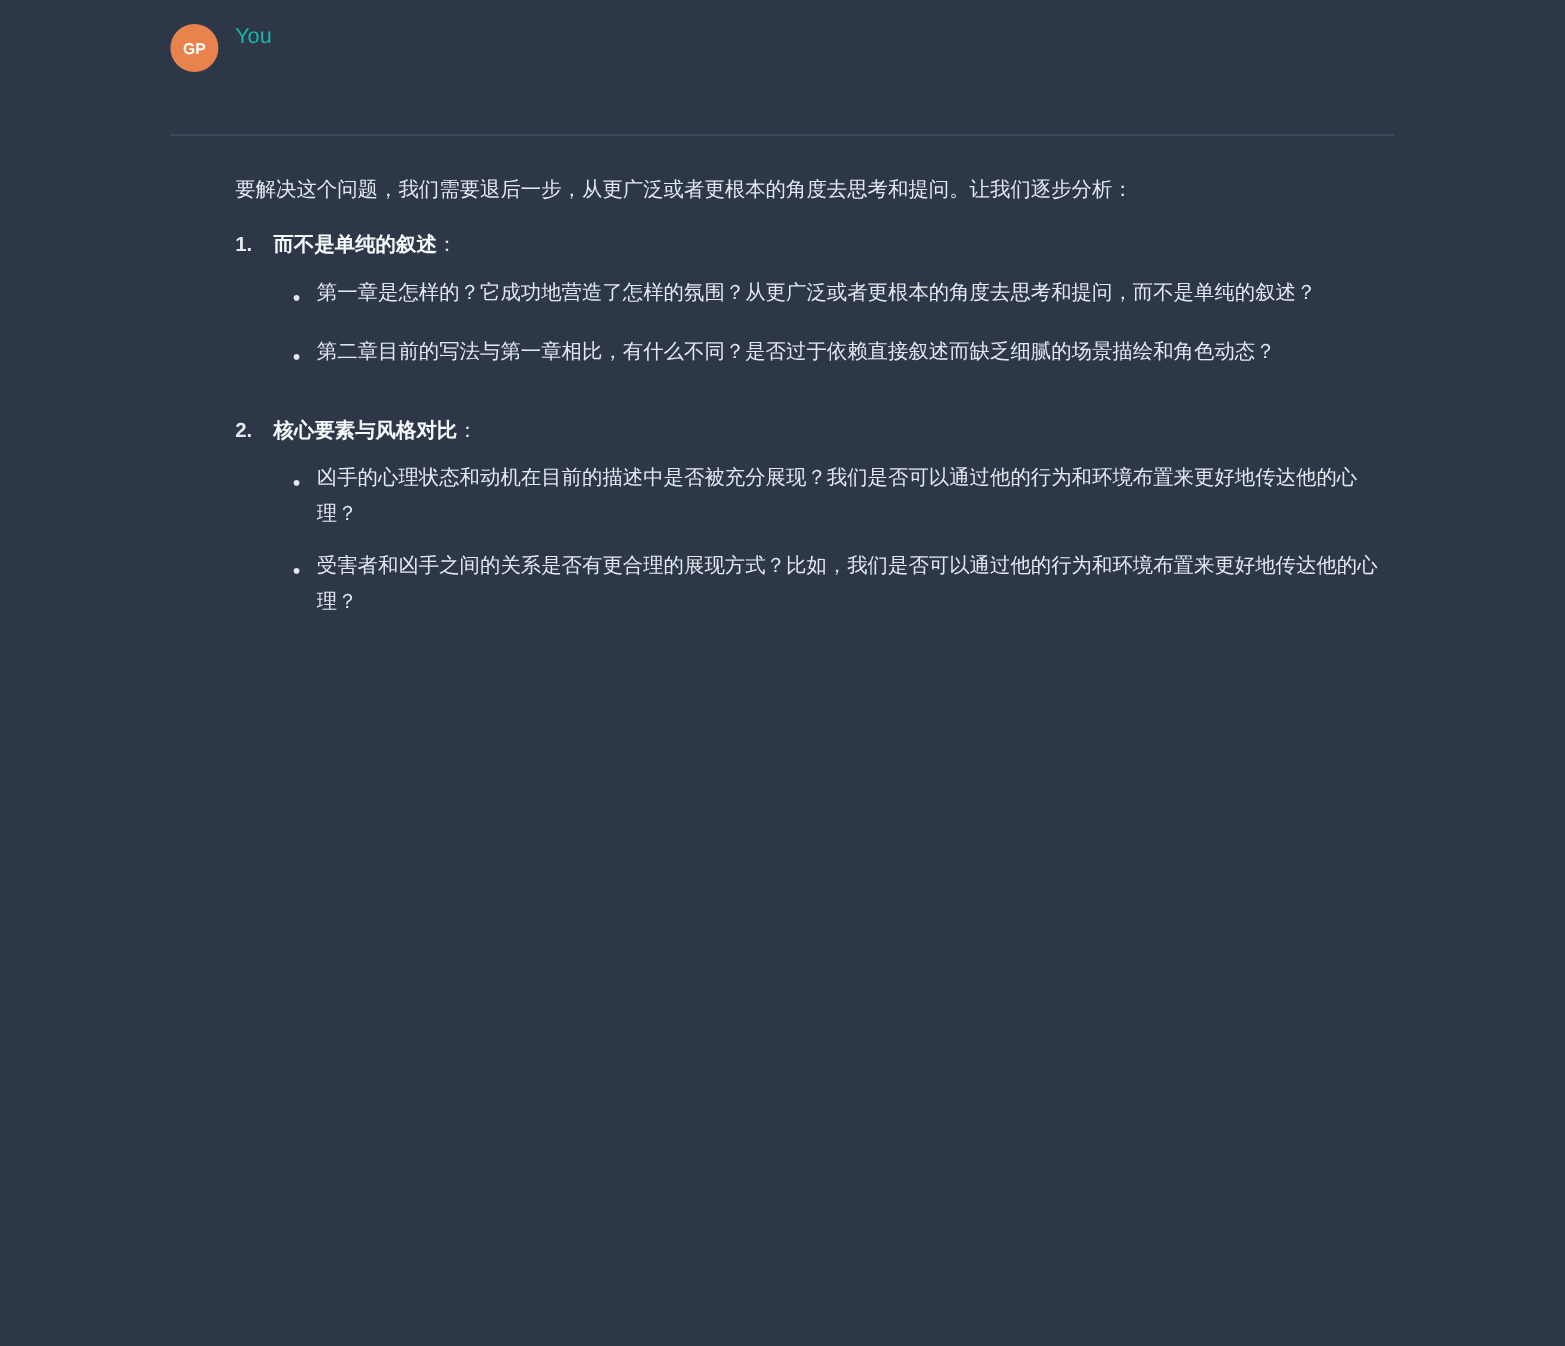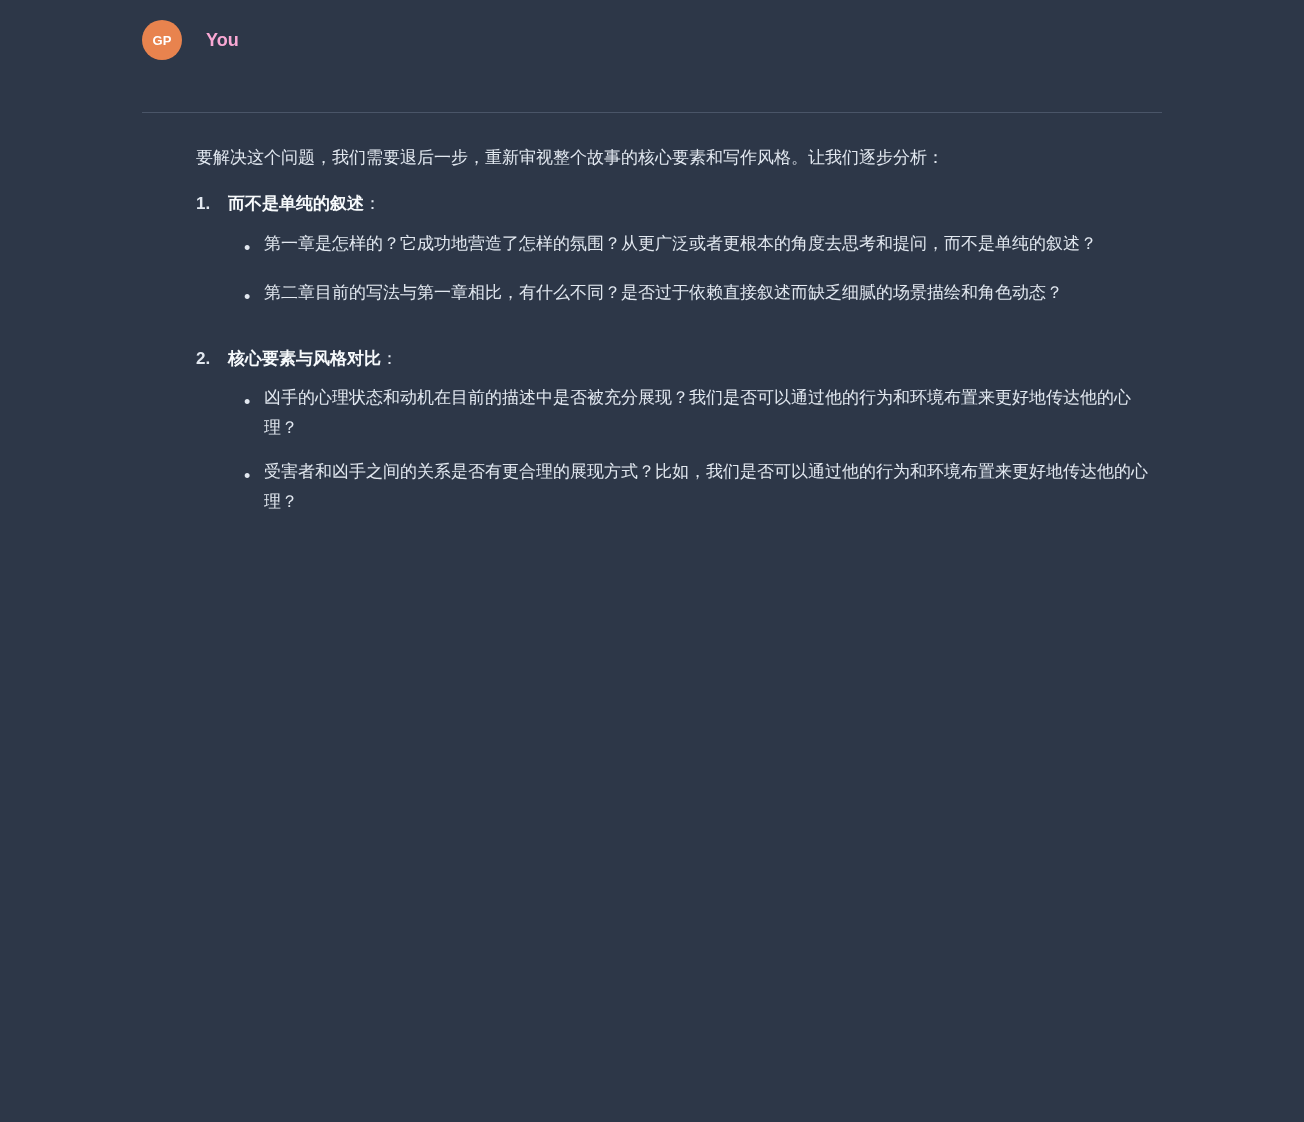--- a/index.html
+++ b/index.html
@@ -24,22 +24,22 @@
     }
 
     .message-block {
       display: flex;
       flex-direction: column;
       margin-bottom: 40px;
     }
 
     .message-header {
       display: flex;
-      align-items: center;
-      gap: 24px;
+      align-items: flex-start;
+      gap: 14px;
       margin-bottom: 12px;
     }
 
     .avatar {
       width: 40px;
       height: 40px;
       border-radius: 50%;
       display: flex;
       align-items: center;
       justify-content: center;
@@ -77,22 +77,22 @@
       content: '';
       width: 18px;
       height: 18px;
       border-radius: 50%;
       background: #718096;
       box-shadow: 0 0 0 3px #2d3748, 0 0 0 5px #718096;
     }
 
     .sender-name {
       font-size: 18px;
-      font-weight: 700;
-      color: #f9a8d4;
+      font-weight: 400;
+      color: #14b8a6;
     }
 
     .message-content {
       padding-left: 54px;
       font-size: 17px;
       line-height: 1.75;
       color: #e2e8f0;
     }
 
     .message-content p {
@@ -170,21 +170,21 @@
         <span>GP</span>
       </div>
       <span class="sender-name">You</span>
     </div>
   </div>
 
   <hr class="section-divider">
 
   <div class="message-block">
     <div class="message-content">
-      <p class="ai-intro">要解决这个问题，我们需要退后一步，重新审视整个故事的核心要素和写作风格。让我们逐步分析：</p>
+      <p class="ai-intro">要解决这个问题，我们需要退后一步，从更广泛或者更根本的角度去思考和提问。让我们逐步分析：</p>
 
       <ol class="numbered-list">
 
         <li>
           <span class="list-number">1.</span>
           <div>
             <span class="list-title">而不是单纯的叙述</span>：
             <ul class="bullet-list">
               <li>
                 <span class="bullet-dot">•</span>

